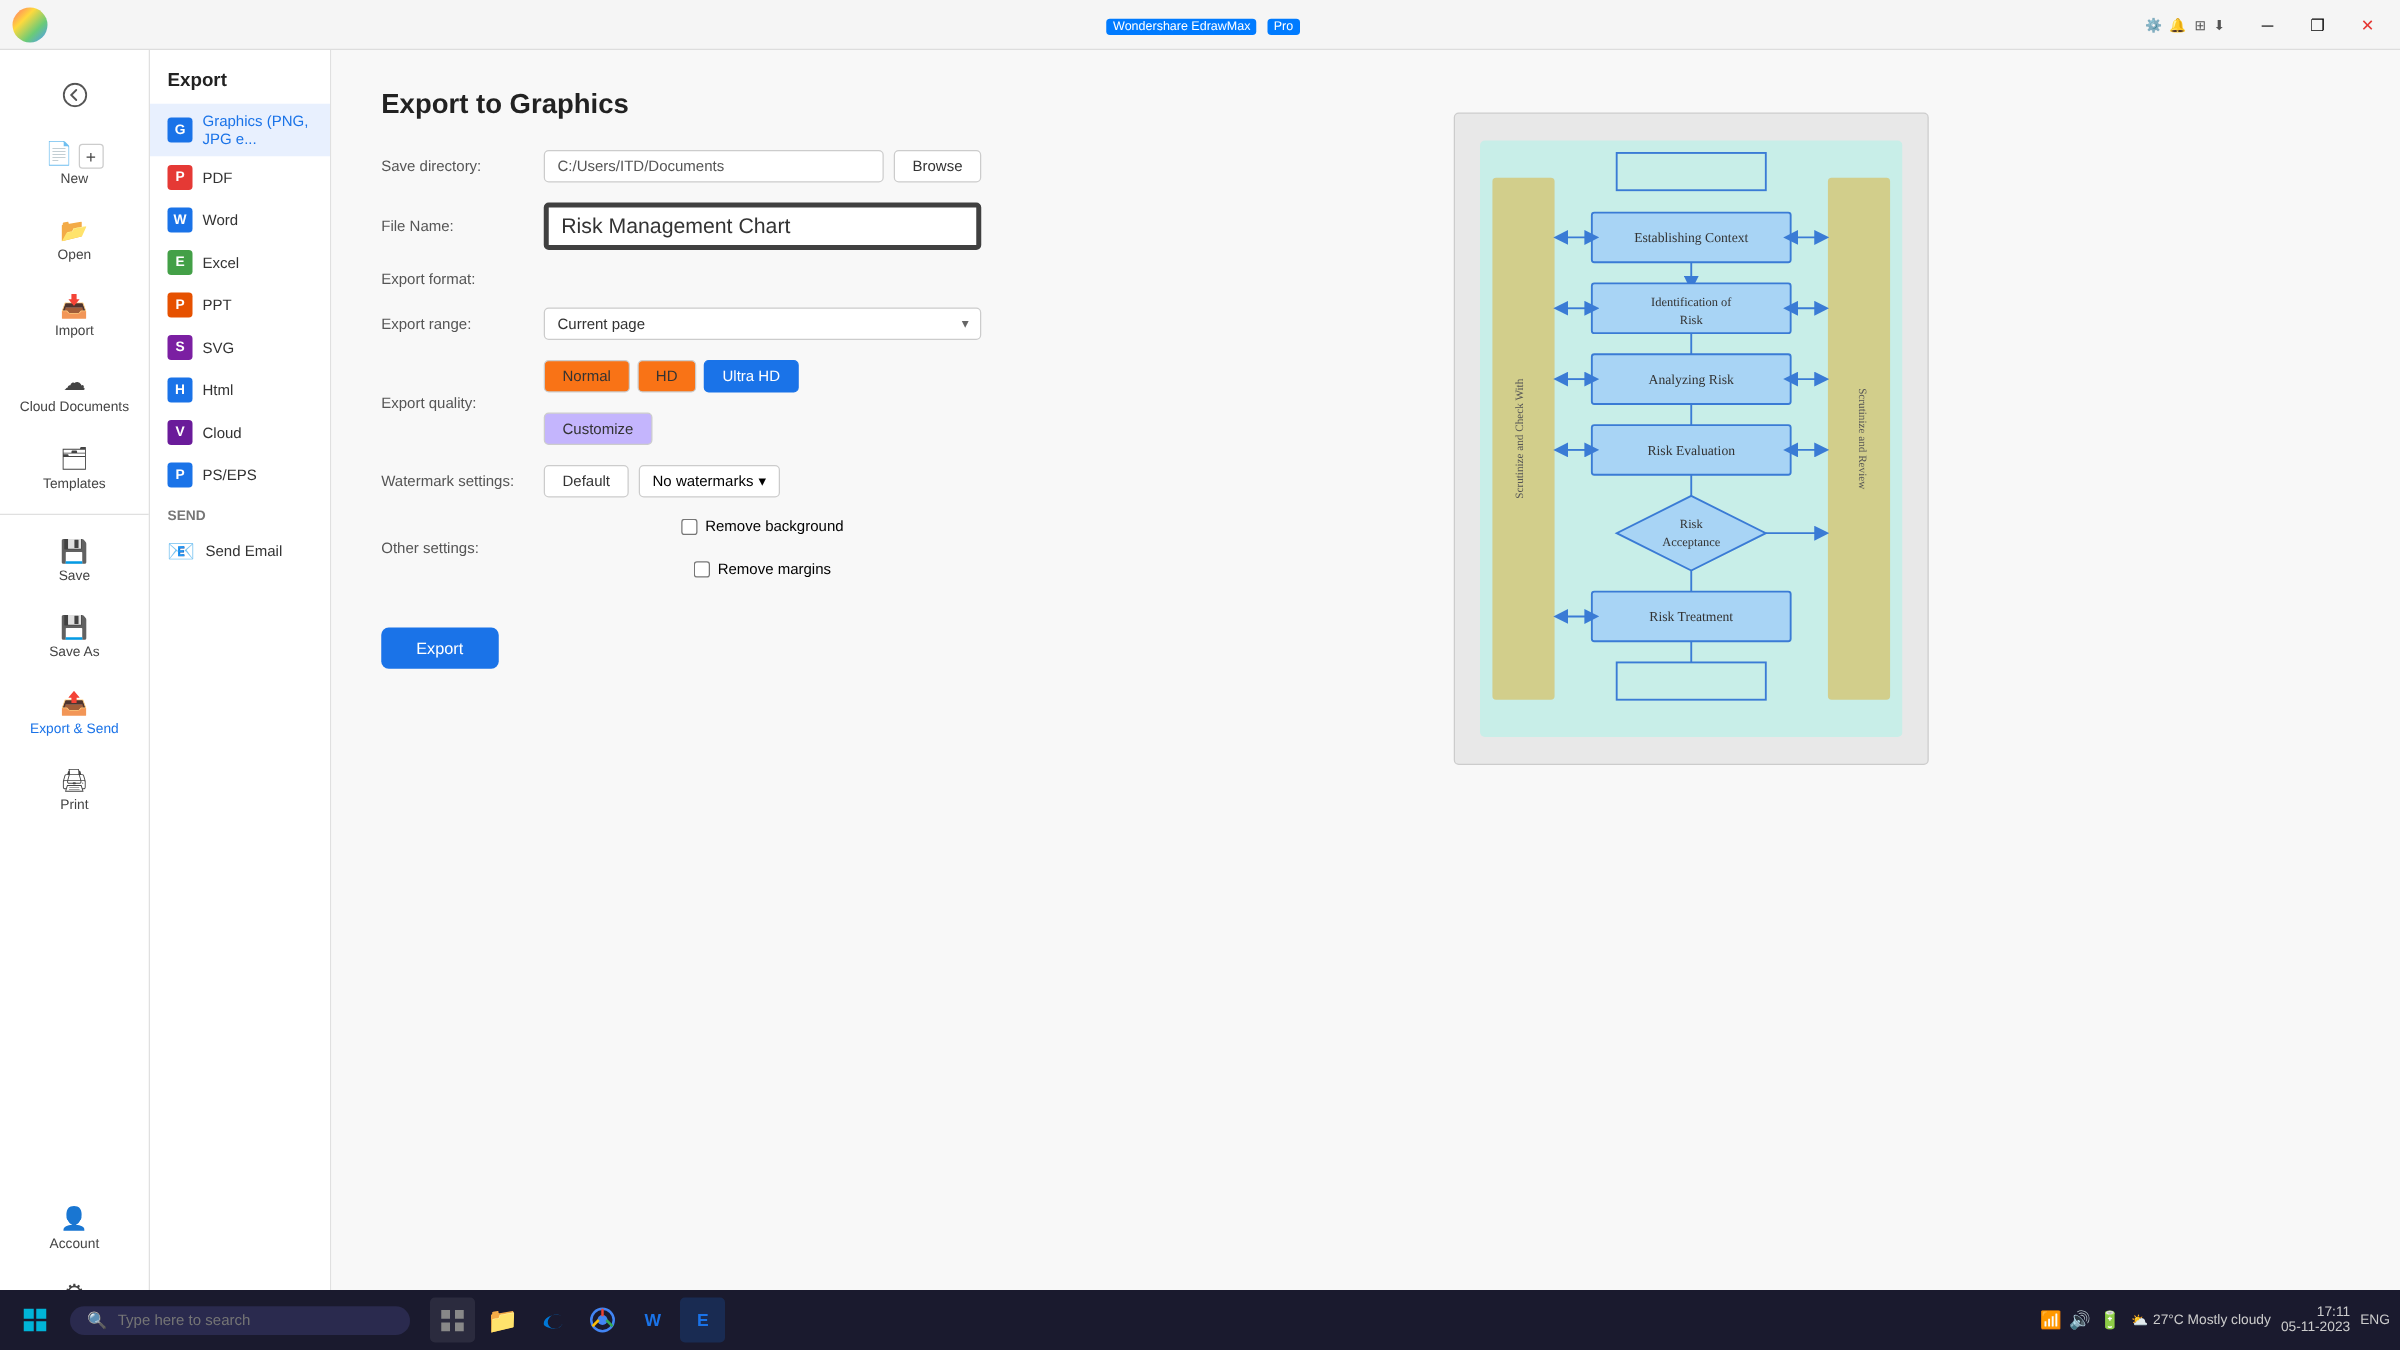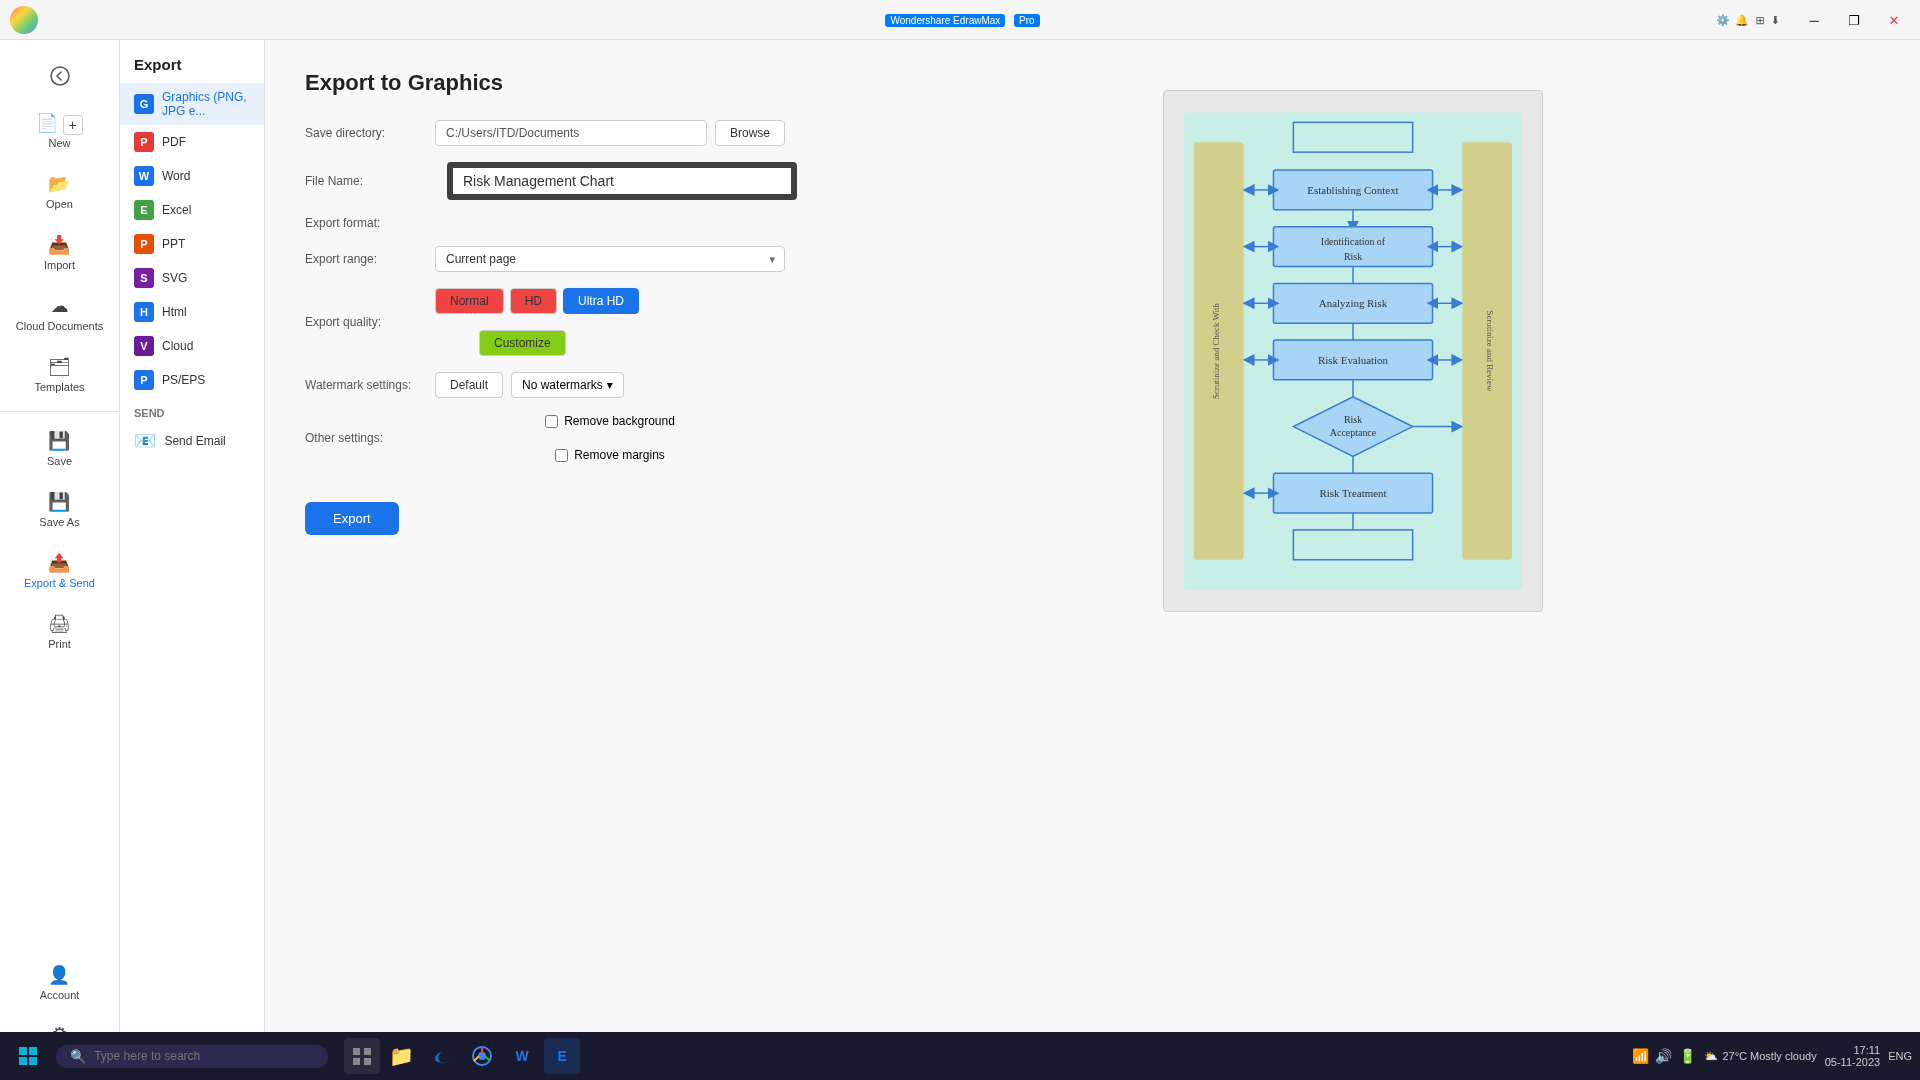--- a/index.html
+++ b/index.html
@@ -59,33 +59,33 @@
     .form-label { width: 130px; font-size: 12px; color: #555; flex-shrink: 0; }
     .form-control { flex: 1; }
 
     .input-with-btn { display: flex; gap: 8px; }
     .path-input { flex: 1; border: 1px solid #ccc; border-radius: 4px; padding: 5px 10px; font-size: 12px; background: #fff; color: #555; }
     .browse-btn {
       padding: 5px 14px; border: 1px solid #ccc; border-radius: 4px;
       background: #fff; font-size: 12px; cursor: pointer; color: #333;
     }
 
-    .text-input { width: 100%; border: 6px solid #404040; border-radius: 4px; padding: 5px 10px; font-size: 14px; outline: none; color: #333; margin-left: 12px; }
+    .text-input { width: 100%; border: 4px solid #404040; border-radius: 4px; padding: 5px 10px; font-size: 17px; outline: none; color: #333; }
 
     .select-input { width: 100%; border: 1px solid #ccc; border-radius: 4px; padding: 5px 10px; font-size: 12px; background: #fff; color: #333; appearance: none; cursor: pointer; }
     .select-wrapper { position: relative; }
     .select-wrapper::after { content: '▾'; position: absolute; right: 10px; top: 50%; transform: translateY(-50%); pointer-events: none; color: #666; font-size: 11px; }
 
     .quality-group { display: flex; gap: 6px; flex-wrap: wrap; }
     .quality-btn {
       padding: 5px 14px; border: 1px solid #ccc; border-radius: 4px;
-      font-size: 12px; cursor: pointer; background: #ef4444; color: #333;
+      font-size: 12px; cursor: pointer; background: #f97316; color: #333;
     }
     .quality-btn.active { background: #1a73e8; color: white; border-color: #1a73e8; }
-    .customize-btn { margin-top: 8px; padding: 5px 14px; border: 1px solid #ccc; border-radius: 4px; font-size: 12px; cursor: pointer; background: #84cc16; color: #333; margin-left: 44px; }
+    .customize-btn { margin-top: 8px; padding: 5px 14px; border: 1px solid #ccc; border-radius: 4px; font-size: 12px; cursor: pointer; background: #c4b5fd; color: #333; }
 
     .watermark-group { display: flex; gap: 8px; }
     .watermark-default { padding: 5px 14px; border: 1px solid #ccc; border-radius: 4px; font-size: 12px; cursor: pointer; background: #fff; color: #333; }
     .watermark-select { display: flex; align-items: center; gap: 4px; border: 1px solid #ccc; border-radius: 4px; padding: 5px 10px; background: #fff; font-size: 12px; cursor: pointer; }
 
     .checkbox-group { display: flex; gap: 20px; align-items: center; flex-direction: column; }
     .checkbox-item { display: flex; align-items: center; gap: 6px; font-size: 12px; cursor: pointer; }
     .checkbox-item input { cursor: pointer; }
 
     .export-btn {

